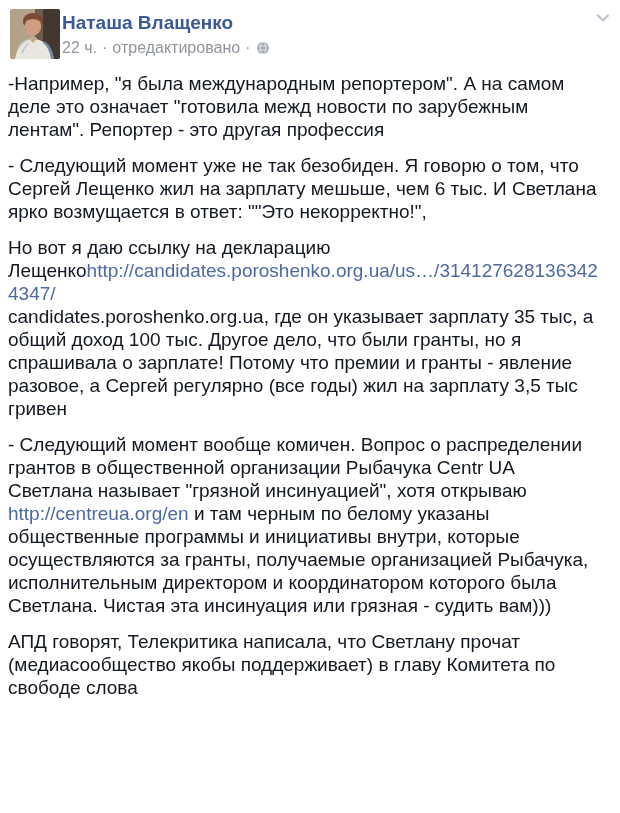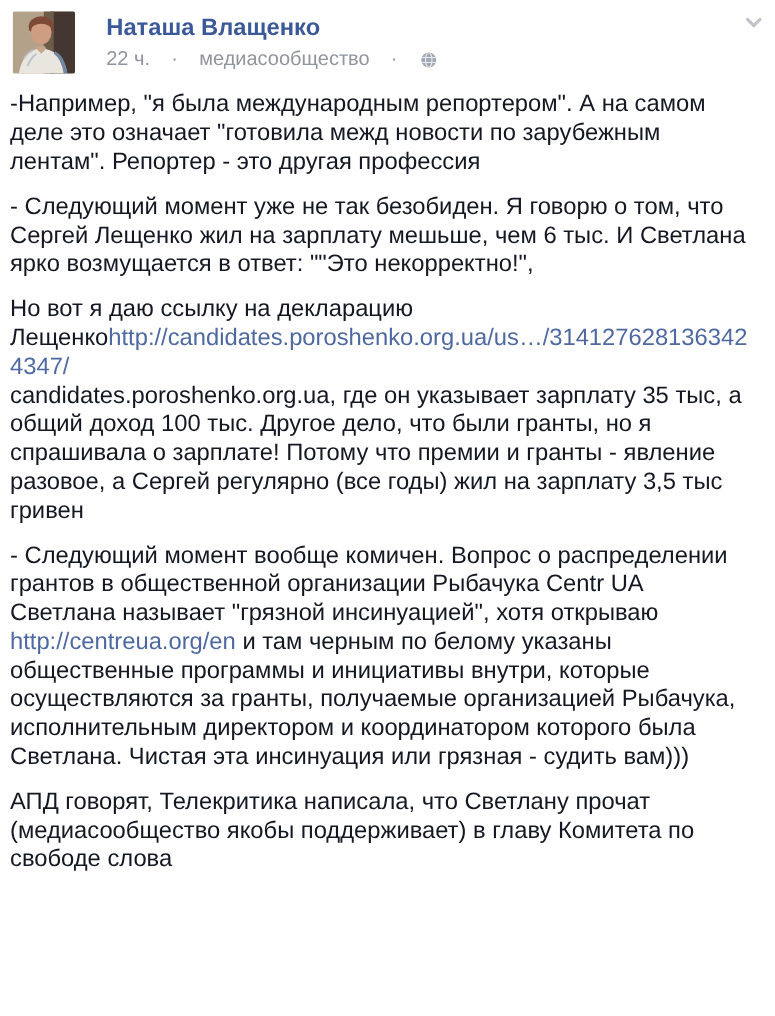--- a/index.html
+++ b/index.html
@@ -22,38 +22,37 @@
     position: relative;
   }
   .avatar {
     width: 50px; height: 50px;
     flex: 0 0 50px;
     border-radius: 2px;
     overflow: hidden;
     cursor: pointer;
   }
   .avatar svg { display: block; width: 50px; height: 50px; }
-  .header-text { margin-left: 25px; padding-top: 2px; }
+  .header-text { margin-left: 2px; padding-top: 2px; }
   .author {
     display: inline-block;
     color: var(--author-link, #3b5998);
     font-size: 19px;
     font-weight: bold;
     text-decoration: none;
     line-height: 24px;
     cursor: pointer;
   }
   .meta {
     margin-top: 3px;
     color: var(--meta-text, #90949c);
     font-size: 16px;
     line-height: 20px;
     display: flex;
     align-items: center;
-    gap: 12px;
   }
   .meta .dot { margin: 0 5px; }
   .meta .timestamp { cursor: pointer; }
   .globe-icon { display: inline-flex; margin-left: 1px; }
   .chevron {
     position: absolute;
     top: 8px; right: 7px;
     width: 20px; height: 20px;
     color: #bfc3cb;
     cursor: pointer;
@@ -95,21 +94,21 @@
         <path d="M9 38 Q12 33 17 31 M12 44 Q14 38 19 34" stroke="#b9c3cf" stroke-width="1.4" fill="none"></path>
         <path d="M19 30 L23 34 L27 30 L26 28 L20 28 Z" fill="#caa58c"></path>
       </svg>
     </div>
 
     <div class="header-text">
       <a class="author">Наташа Влащенко</a>
       <div class="meta">
         <span class="timestamp">22 ч.</span>
         <span class="dot">·</span>
-        <span class="edited">медиасообщество</span>
+        <span class="edited">отредактировано</span>
         <span class="dot">·</span>
         <span class="globe-icon">
           <svg width="14" height="14" viewBox="0 0 14 14" aria-hidden="true">
             <circle cx="7" cy="7" r="6" fill="#a2a8b2"></circle>
             <ellipse cx="7" cy="7" rx="2.6" ry="6" fill="none" stroke="#e9ebee" stroke-width="0.9"></ellipse>
             <path d="M1.3 5 H12.7 M1.3 9 H12.7" stroke="#e9ebee" stroke-width="0.9" fill="none"></path>
           </svg>
         </span>
       </div>
     </div>

